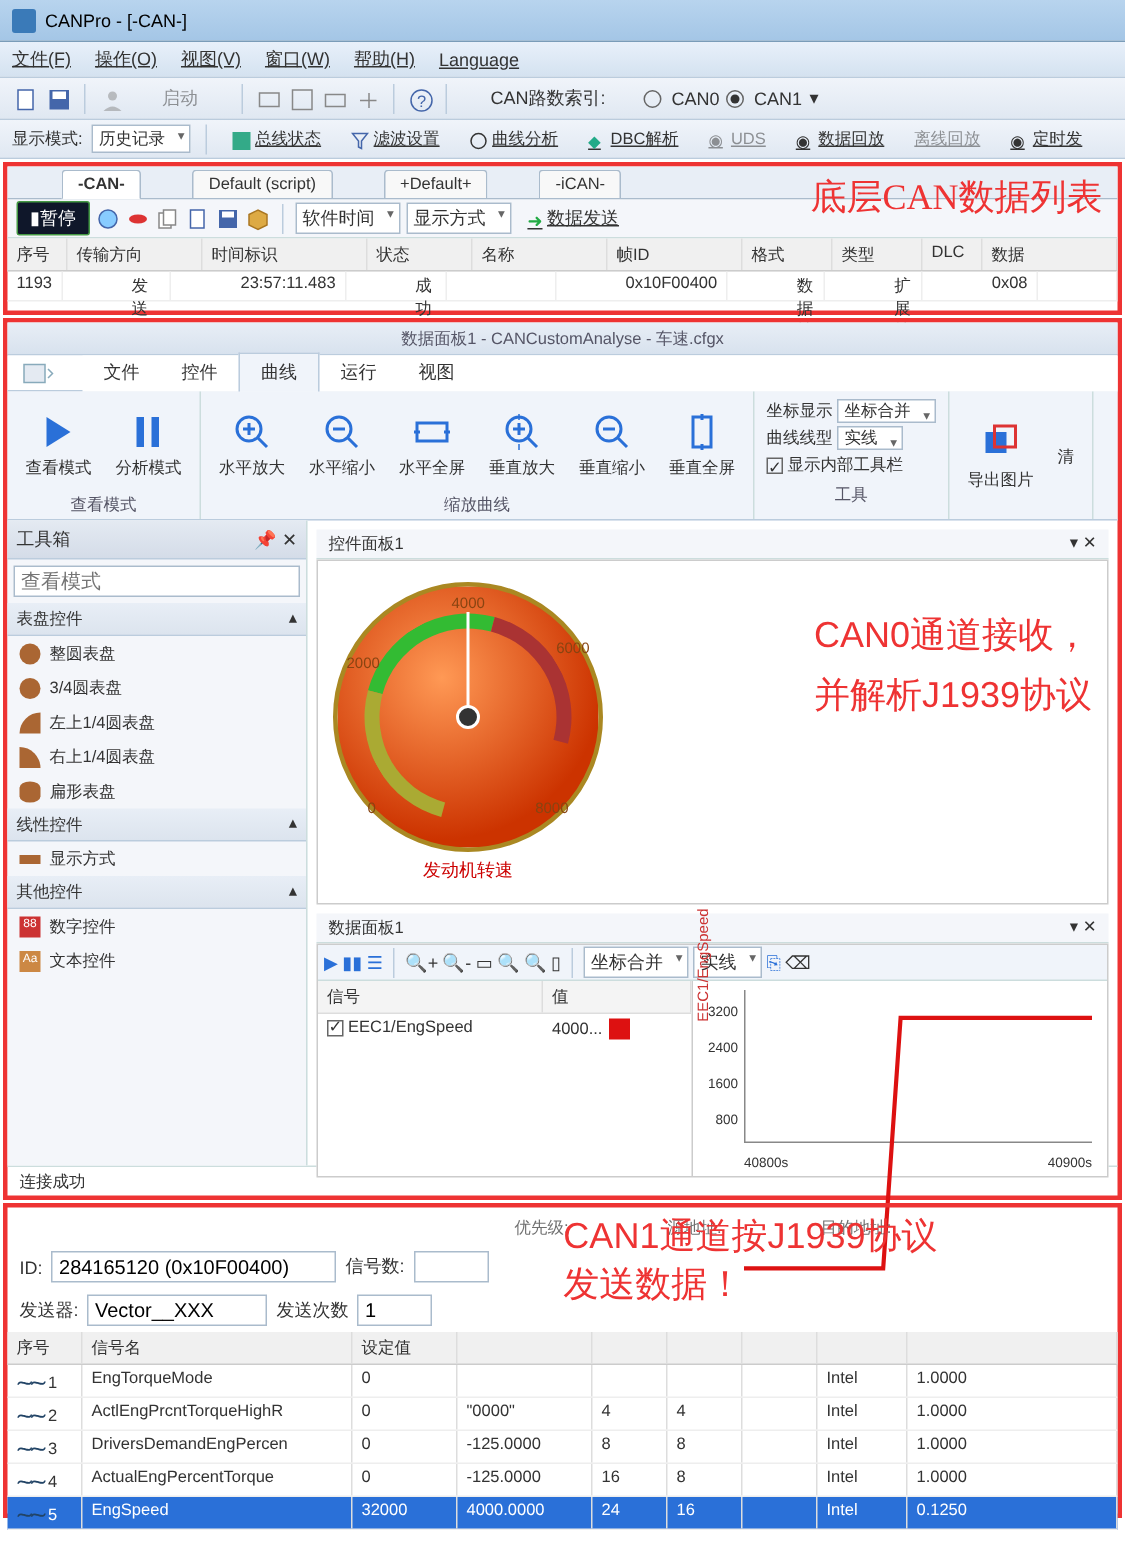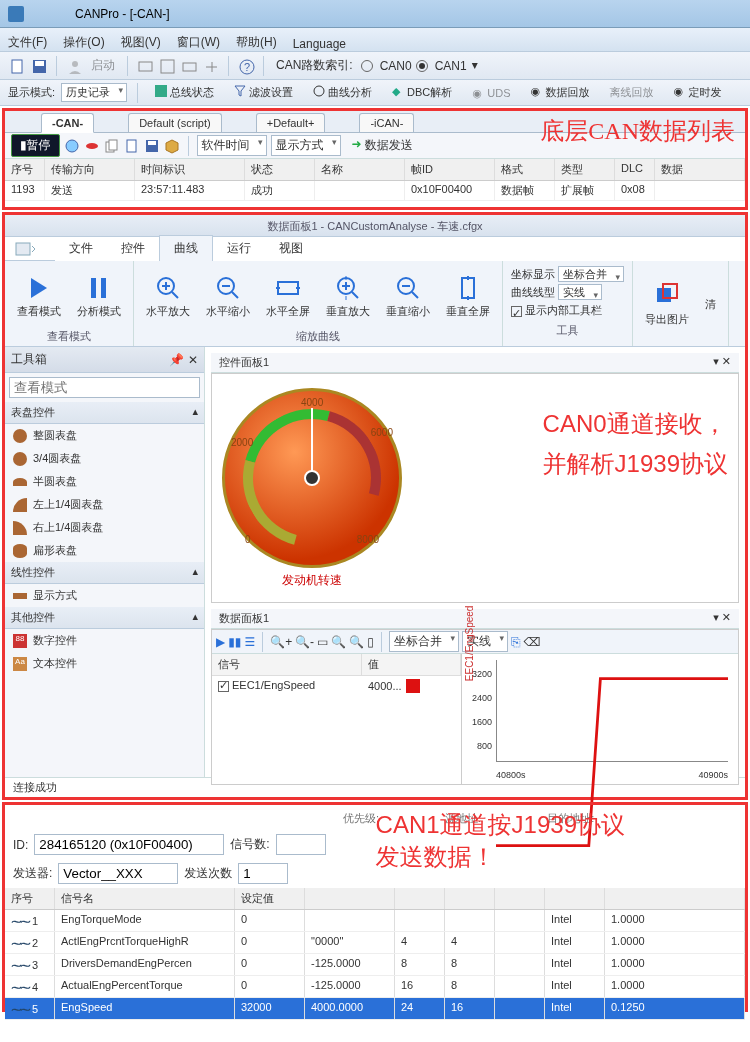--- a/index.html
+++ b/index.html
@@ -1,49 +1,49 @@
 <!DOCTYPE html>
 <html><head>
 <meta charset="utf-8">
 <style>
 * { margin:0; padding:0; box-sizing:border-box; font-family:"Microsoft YaHei",SimSun,sans-serif; }
 body { width:750px; height:1042px; background:#fff; font-size:12px; color:#333; overflow:hidden; position:relative; }
-.titlebar { height:28px; background:linear-gradient(#b8d4ee,#a4c6e6); display:flex; align-items:center; padding:0 8px; border-bottom:1px solid #7a9cb8;gap:45px; }
+.titlebar { height:28px; background:linear-gradient(#b8d4ee,#a4c6e6); display:flex; align-items:center; padding:0 8px; border-bottom:1px solid #7a9cb8; }
 .titlebar .icon { width:16px; height:16px; background:#3a7ab8; border-radius:2px; margin-right:6px; }
 .titlebar span { color:#000; }
-.menubar { height:24px; background:linear-gradient(#e8f0fa,#d4e2f0); display:flex; align-items:flex-end; padding:0 8px; border-bottom:1px solid #bcd; }
+.menubar { height:24px; background:linear-gradient(#e8f0fa,#d4e2f0); display:flex; align-items:center; padding:0 8px; border-bottom:1px solid #bcd;text-decoration:underline; }
 .menubar span { margin-right:16px; cursor:pointer; }
 .toolbar { height:28px; background:linear-gradient(#f0f4fa,#e0e8f2); display:flex; align-items:center; padding:0 8px; border-bottom:1px solid #bcd; gap:4px; }
 .tb-icon { width:18px; height:18px; display:inline-block; border:1px solid transparent; }
 .tb-sep { width:1px; height:20px; background:#bcd; margin:0 4px; }
-.tb-label { margin:0 4px; }
+.tb-label { margin:0 21px; }
 .radio { width:12px; height:12px; border:1px solid #666; border-radius:50%; display:inline-block; vertical-align:middle; margin-right:3px; position:relative; }
 .radio.checked::after { content:''; width:6px; height:6px; background:#333; border-radius:50%; position:absolute; top:2px; left:2px; }
 .toolbar2 { height:26px; background:linear-gradient(#f0f4fa,#e0e8f2); display:flex; align-items:center; padding:0 8px; border-bottom:1px solid #bcd; gap:6px; font-size:11px; }
 .dropdown { border:1px solid #abc; background:#fff; padding:1px 16px 1px 4px; position:relative; }
 .dropdown::after { content:'▾'; position:absolute; right:3px; top:1px; font-size:9px; color:#666; }
-.btn-flat { padding:2px 6px; border:1px solid transparent; display:flex; align-items:flex-start; gap:3px; }
+.btn-flat { padding:2px 6px; border:1px solid transparent; display:flex; align-items:flex-end; gap:3px;text-decoration:underline; }
 .sq { width:12px; height:12px; display:inline-block; }
 .red-box { border:3px solid #e33; position:relative; margin:2px; }
 .annotation { color:#e33; font-size:24px; font-family:SimSun,serif; position:absolute; pointer-events:none; z-index:10; }
 
 
 .tabstrip { height:22px; background:#e8eef6; display:flex; align-items:flex-end; padding:0 4px; border-bottom:1px solid #abc; }
 .tab { padding:3px 10px; border:1px solid #abc; border-bottom:none; background:#f8f8f8; margin-right:2px; font-size:11px; border-radius:3px 3px 0 0;margin-left:32px; }
 .tab.active { background:#fff; font-weight:bold; border-bottom:1px solid #fff; margin-bottom:-1px; }
 
 
 .subbar { height:26px; background:#f4f6fa; display:flex; align-items:center; padding:0 6px; gap:4px; border-bottom:1px solid #cdd; }
 .btn-green { background:#0f172a; color:#fff; padding:2px 8px; border:1px solid #494; border-radius:2px; }
 .icon16 { width:16px; height:16px; display:inline-block; }
 
 
 .grid-head { height:22px; background:#f0f0f0; display:flex; border-bottom:1px solid #ccc; font-size:11px; }
 .grid-head > div { padding:3px 6px; border-right:1px solid #ddd; }
-.grid-row { height:20px; display:flex; border-bottom:1px solid #eee; font-size:11px; }
+.grid-row { height:20px; display:flex; border-bottom:1px solid #eee; font-size:11px;gap:40px; }
 .grid-row > div { padding:2px 6px; border-right:1px solid #eee; }
 
 
 .anal-title { height:22px; background:linear-gradient(#e8eef6,#d8e2ee); text-align:center; line-height:22px; font-size:11px; color:#556; border-bottom:1px solid #bcd; }
 .ribbon-tabs { height:24px; display:flex; align-items:flex-end; padding-left:60px; background:#fff; border-bottom:1px solid #bcd; }
 .ribbon-tabs .rtab { padding:4px 14px; }
 .ribbon-tabs .rtab.active { background:#f0f4fa; border:1px solid #bcd; border-bottom:none; }
 .ribbon-body { height:86px; background:#f0f4fa; display:flex; border-bottom:1px solid #bcd; }
 .ribbon-group { border-right:1px solid #cdd; padding:4px 8px 2px; display:flex; flex-direction:column; }
 .ribbon-btns { display:flex; gap:8px; flex:1; }
@@ -412,24 +412,20 @@
           <span>表盘控件</span>
           <span>▴</span>
         </div>
       <div class="tb-item">
           <span class="ii" style="background:#a63;border-radius:50%"></span>
           <span>整圆表盘</span>
         </div>
       <div class="tb-item">
           <span class="ii" style="background:#a63;border-radius:50%"></span>
           <span>3/4圆表盘</span>
-        </div>
-      <div class="tb-item">
-          <span class="ii" style="background:#a63;border-radius:50% 50% 0 0;height:8px"></span>
-          <span>半圆表盘</span>
         </div>
       <div class="tb-item">
           <span class="ii" style="background:#a63;border-radius:100% 0 0 0"></span>
           <span>左上1/4圆表盘</span>
         </div>
       <div class="tb-item">
           <span class="ii" style="background:#a63;border-radius:0 100% 0 0"></span>
           <span>右上1/4圆表盘</span>
         </div>
       <div class="tb-item">

